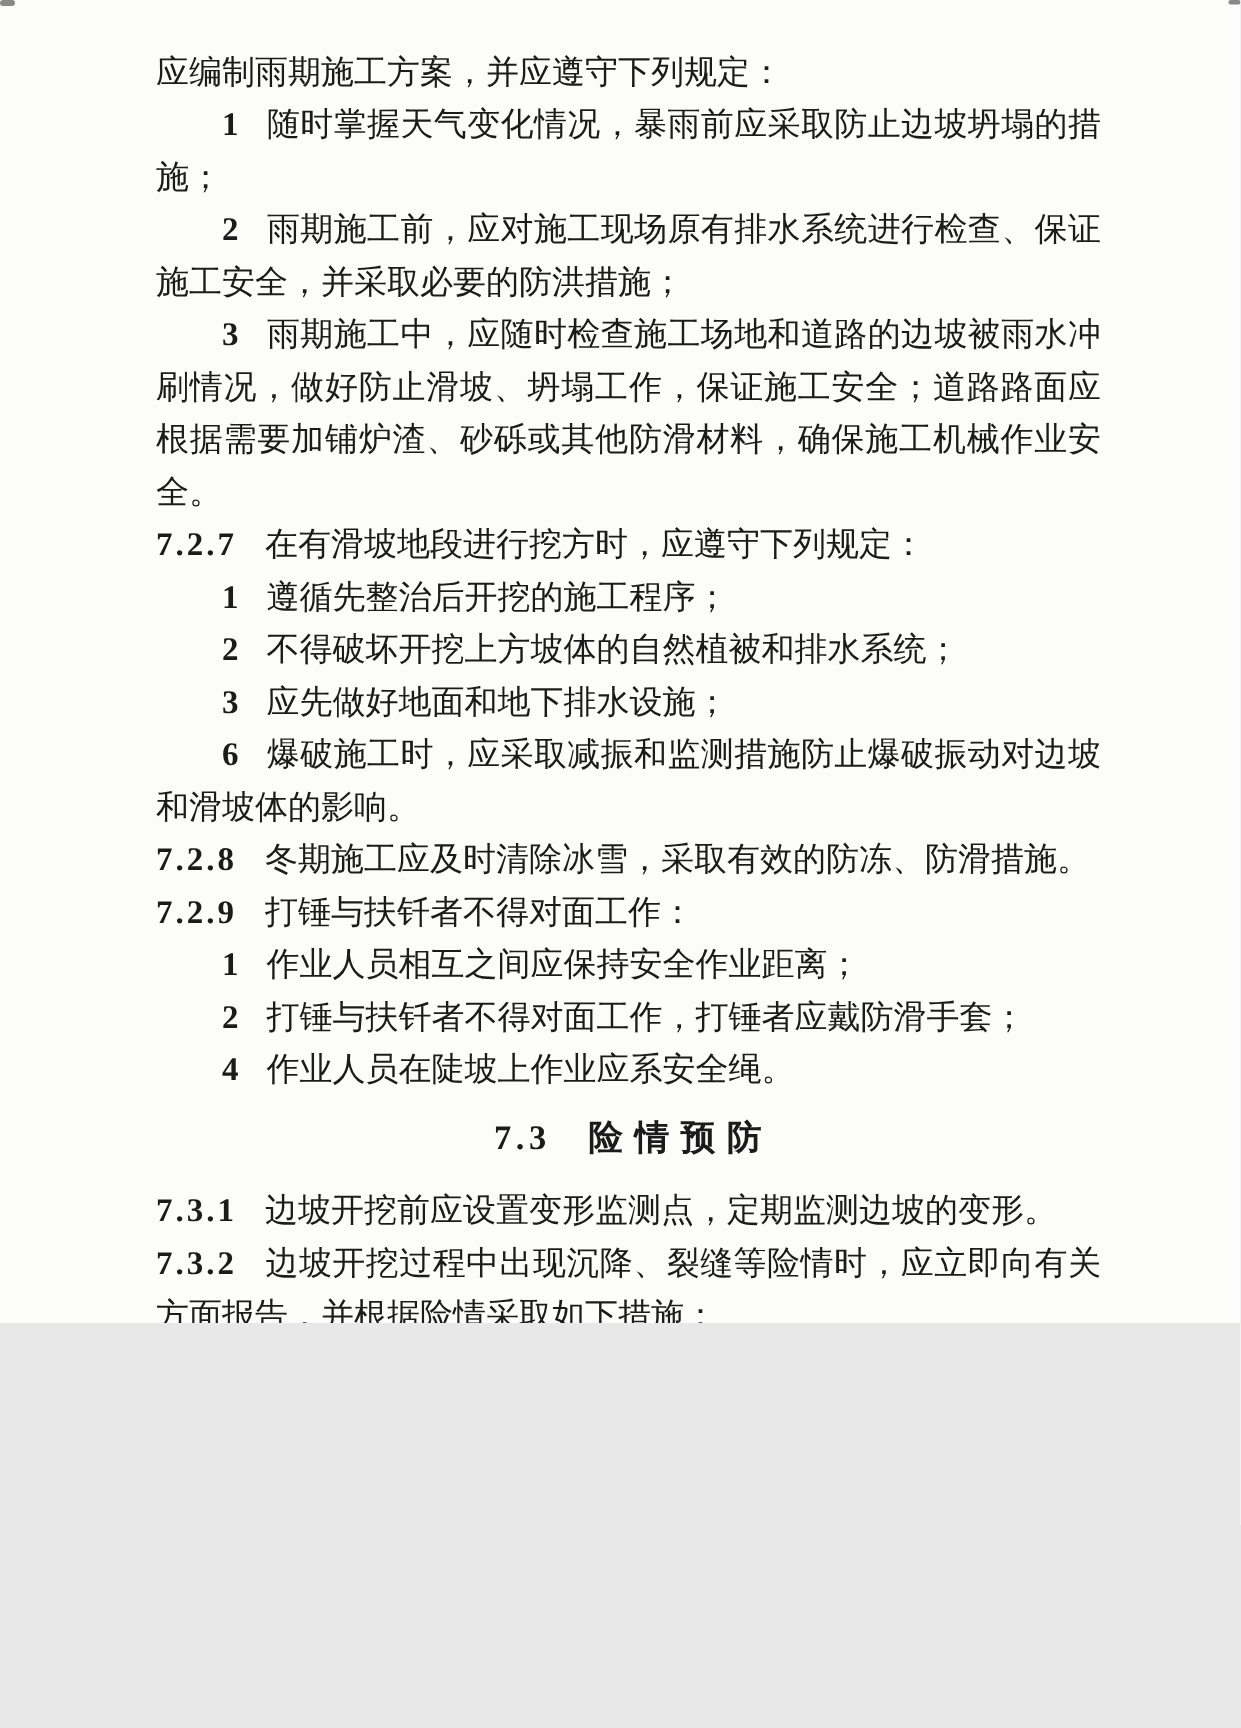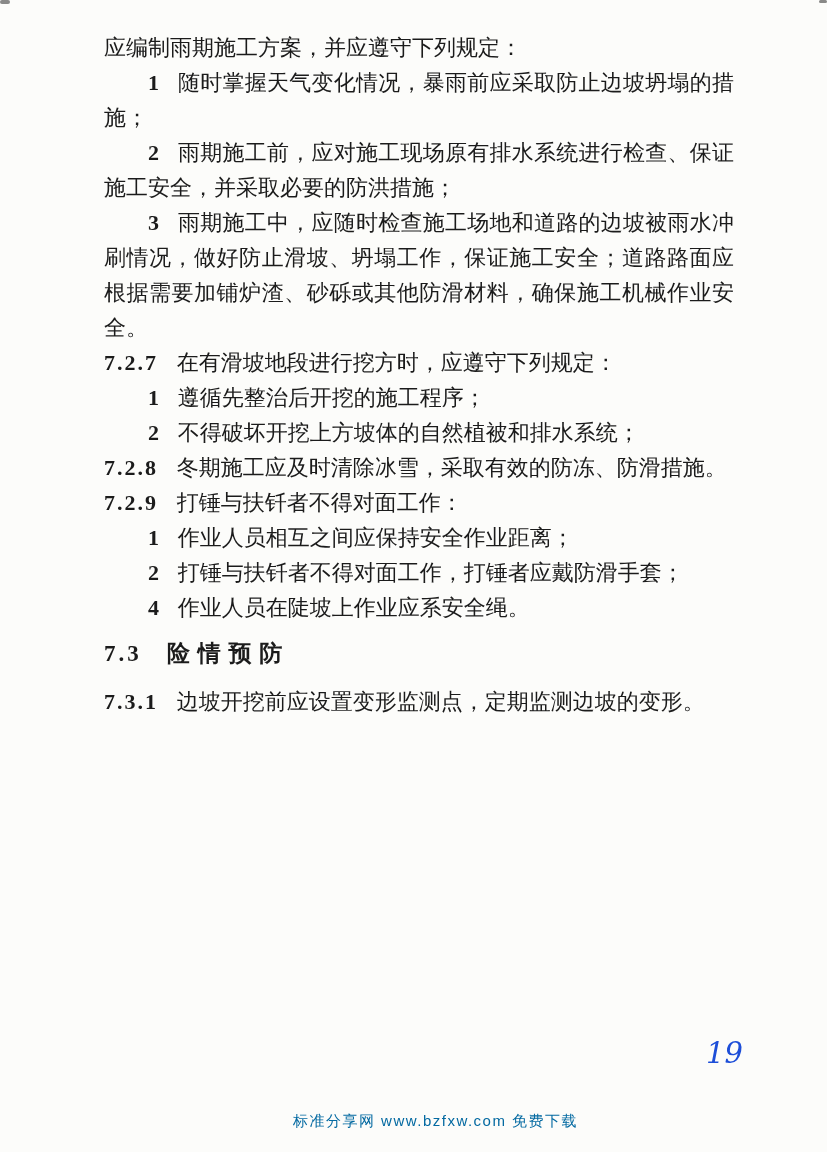--- a/index.html
+++ b/index.html
@@ -1,20 +1,20 @@
 <!DOCTYPE html>
 <html><head>
 <meta charset="utf-8">
 <style>
   * { margin: 0; padding: 0; box-sizing: border-box; }
   html, body { background: #e8e8e8; }
   .page {
     position: relative;
     width: 827px;
-    height: 1152px;
+    height: 882px;
     margin: 0 auto;
     background: #fcfcfa;
     overflow: hidden;
     font-family: "Liberation Serif", "DejaVu Serif", serif;
     color: #1b1b1b;
   }
   .scan-mark {
     position: absolute;
     background: #2a2a2a;
     opacity: 0.55;
@@ -37,21 +37,21 @@
   .num {
     font-weight: bold;
     margin-right: 0.85em;
     font-family: "Liberation Serif", "DejaVu Serif", serif;
   }
   p.p-clause .num { letter-spacing: 2px; font-family: Liberation Serif, serif; }
   h2.section-heading {
     font-size: 23px;
     line-height: 35px;
     font-weight: bold;
-    text-align: left;
+    text-align: center;
     text-indent: 0;
     margin-top: 11px;
     margin-bottom: 13px;
     letter-spacing: 1px;
   }
   h2.section-heading .num { margin-right: 1.1em; letter-spacing: 3px; }
   .page-number {
     position: absolute;
     left: 706px;
     top: 1036px;
@@ -89,37 +89,40 @@
     <p class="para p-sub"><span class="num">2</span><span>雨期施工前，应对施工现场原有排水系统进行检查、保证施工安全，并采取必要的防洪措施；</span></p>
 
     <p class="para p-sub"><span class="num">3</span><span>雨期施工中，应随时检查施工场地和道路的边坡被雨水冲刷情况，做好防止滑坡、坍塌工作，保证施工安全；道路路面应根据需要加铺炉渣、砂砾或其他防滑材料，确保施工机械作业安全。</span></p>
 
     <p class="para p-clause"><span class="num">7.2.7</span><span>在有滑坡地段进行挖方时，应遵守下列规定：</span></p>
 
     <p class="para p-sub"><span class="num">1</span><span>遵循先整治后开挖的施工程序；</span></p>
 
     <p class="para p-sub"><span class="num">2</span><span>不得破坏开挖上方坡体的自然植被和排水系统；</span></p>
 
+    <p class="para p-sub"><span class="num">3</span><span>应先做好地面和地下排水设施；</span></p>
 
 
 
+    <p class="para p-sub"><span class="num">6</span><span>爆破施工时，应采取减振和监测措施防止爆破振动对边坡和滑坡体的影响。</span></p>
 
     <p class="para p-clause"><span class="num">7.2.8</span><span>冬期施工应及时清除冰雪，采取有效的防冻、防滑措施。</span></p>
 
     <p class="para p-clause"><span class="num">7.2.9</span><span>打锤与扶钎者不得对面工作：</span></p>
 
     <p class="para p-sub"><span class="num">1</span><span>作业人员相互之间应保持安全作业距离；</span></p>
 
     <p class="para p-sub"><span class="num">2</span><span>打锤与扶钎者不得对面工作，打锤者应戴防滑手套；</span></p>
 
 
     <p class="para p-sub"><span class="num">4</span><span>作业人员在陡坡上作业应系安全绳。</span></p>
 
     <h2 class="section-heading"><span class="num">7.3</span><span>险 情 预 防</span></h2>
 
     <p class="para p-clause"><span class="num">7.3.1</span><span>边坡开挖前应设置变形监测点，定期监测边坡的变形。</span></p>
 
+    <p class="para p-clause"><span class="num">7.3.2</span><span>边坡开挖过程中出现沉降、裂缝等险情时，应立即向有关方面报告，并根据险情采取如下措施：</span></p>
 
   </div>
 
   <div class="page-number">19</div>
   <div class="watermark">标准分享网 www.bzfxw.com 免费下载</div>
 </div>
 
 </body></html>

